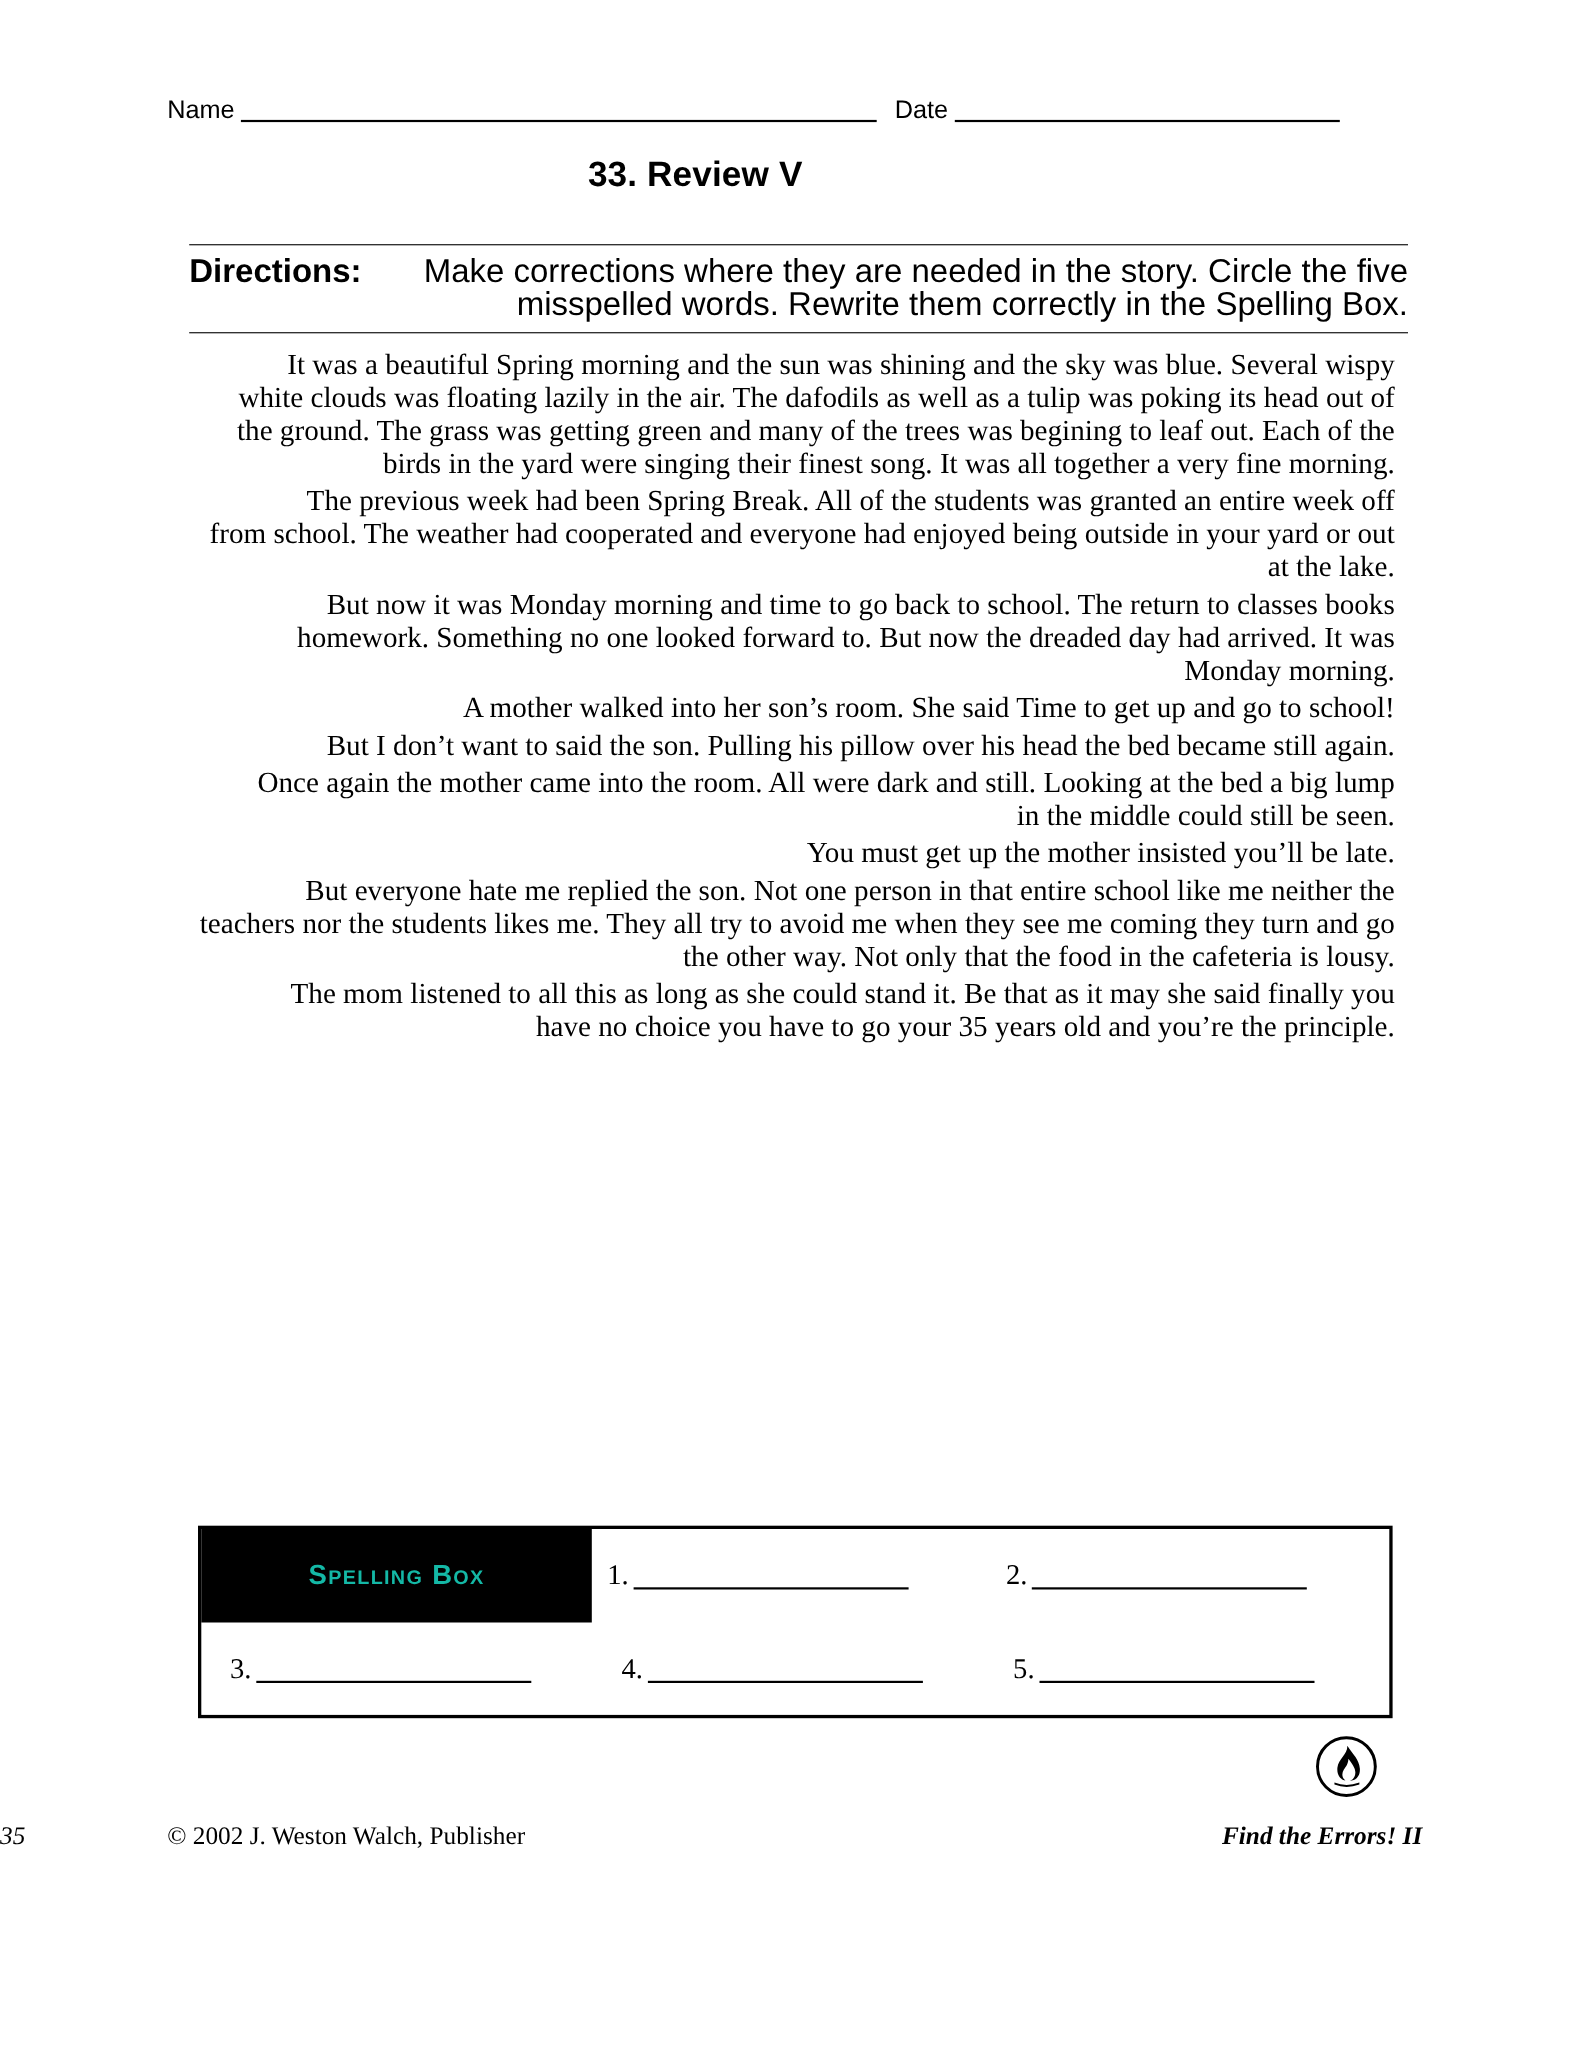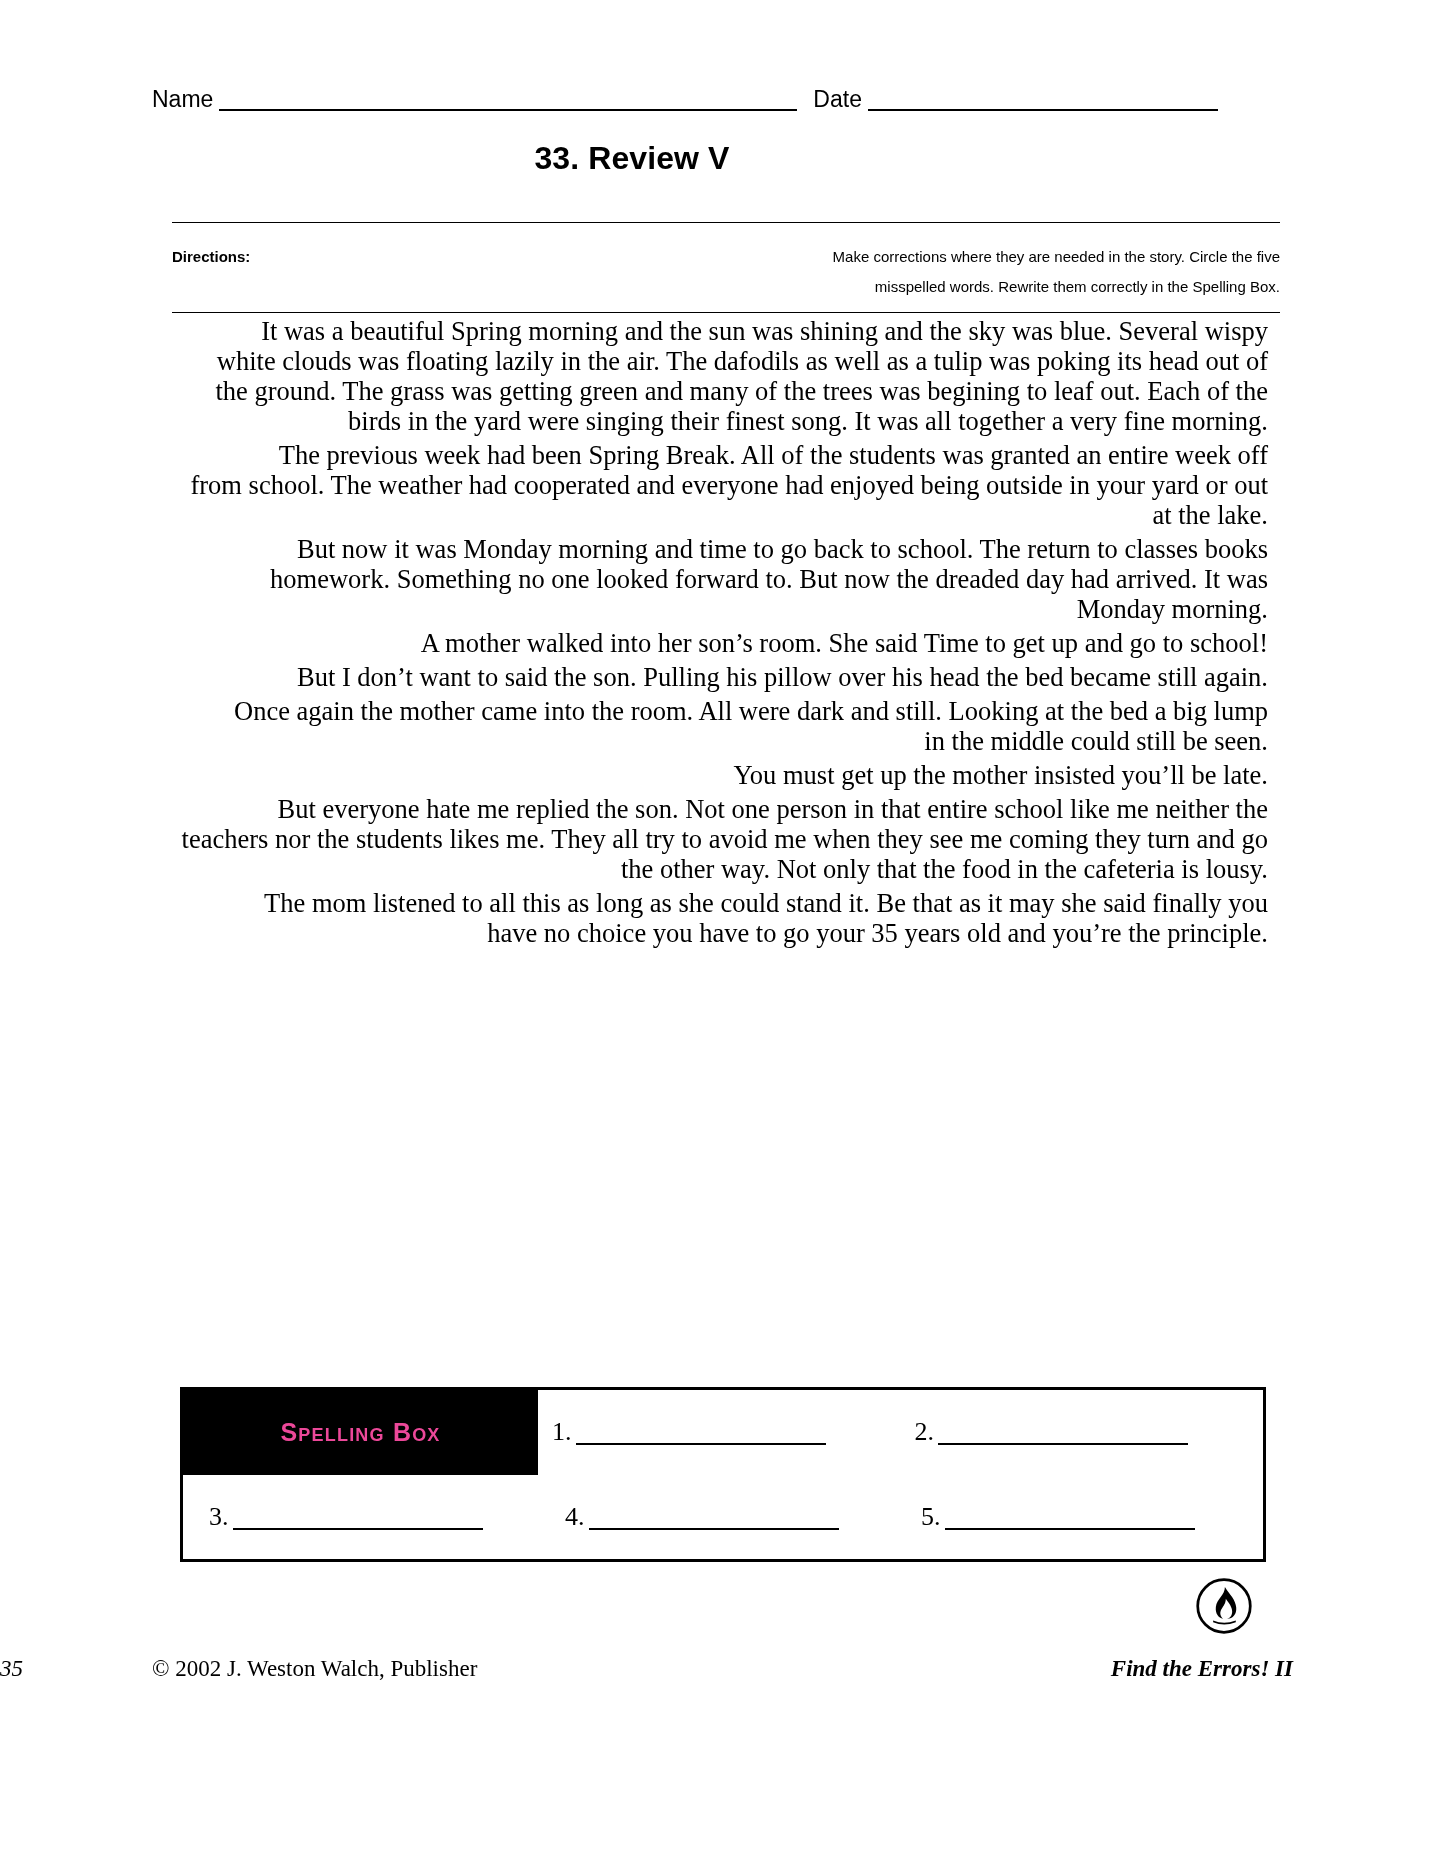--- a/index.html
+++ b/index.html
@@ -62,23 +62,23 @@
   }
 
   
   .directions {
     position: absolute;
     left: 172px;
     top: 222px;
     width: 1108px;
     border-top: 1.6px solid #000;
     border-bottom: 1.6px solid #000;
-    padding: 19px 0 10px 0;
+    padding: 9px 0 10px 0;
     font-family: "Liberation Sans", sans-serif;
-    font-size: 15px;
+    font-size: 30px;
     line-height: 30px;
   }
   .dir-inner {
     display: flex;
     align-items: flex-start;
   }
   .dir-label {
     font-weight: bold;
     white-space: nowrap;
     padding-right: 14px;
@@ -116,21 +116,21 @@
   }
   .sb-row {
     display: flex;
     height: 50%;
     box-sizing: border-box;
   }
   .sb-row.top { border-bottom: 0; }
   .sb-title {
     width: 355px;
     background: #000000;
-    color: #ec4899;
+    color: #14b8a6;
     display: flex;
     align-items: center;
     justify-content: center;
     font-family: "Liberation Sans", sans-serif;
     font-weight: bold;
     font-size: 25px;
     font-variant: small-caps;
     letter-spacing: 1.2px;
     box-sizing: border-box;
   }

